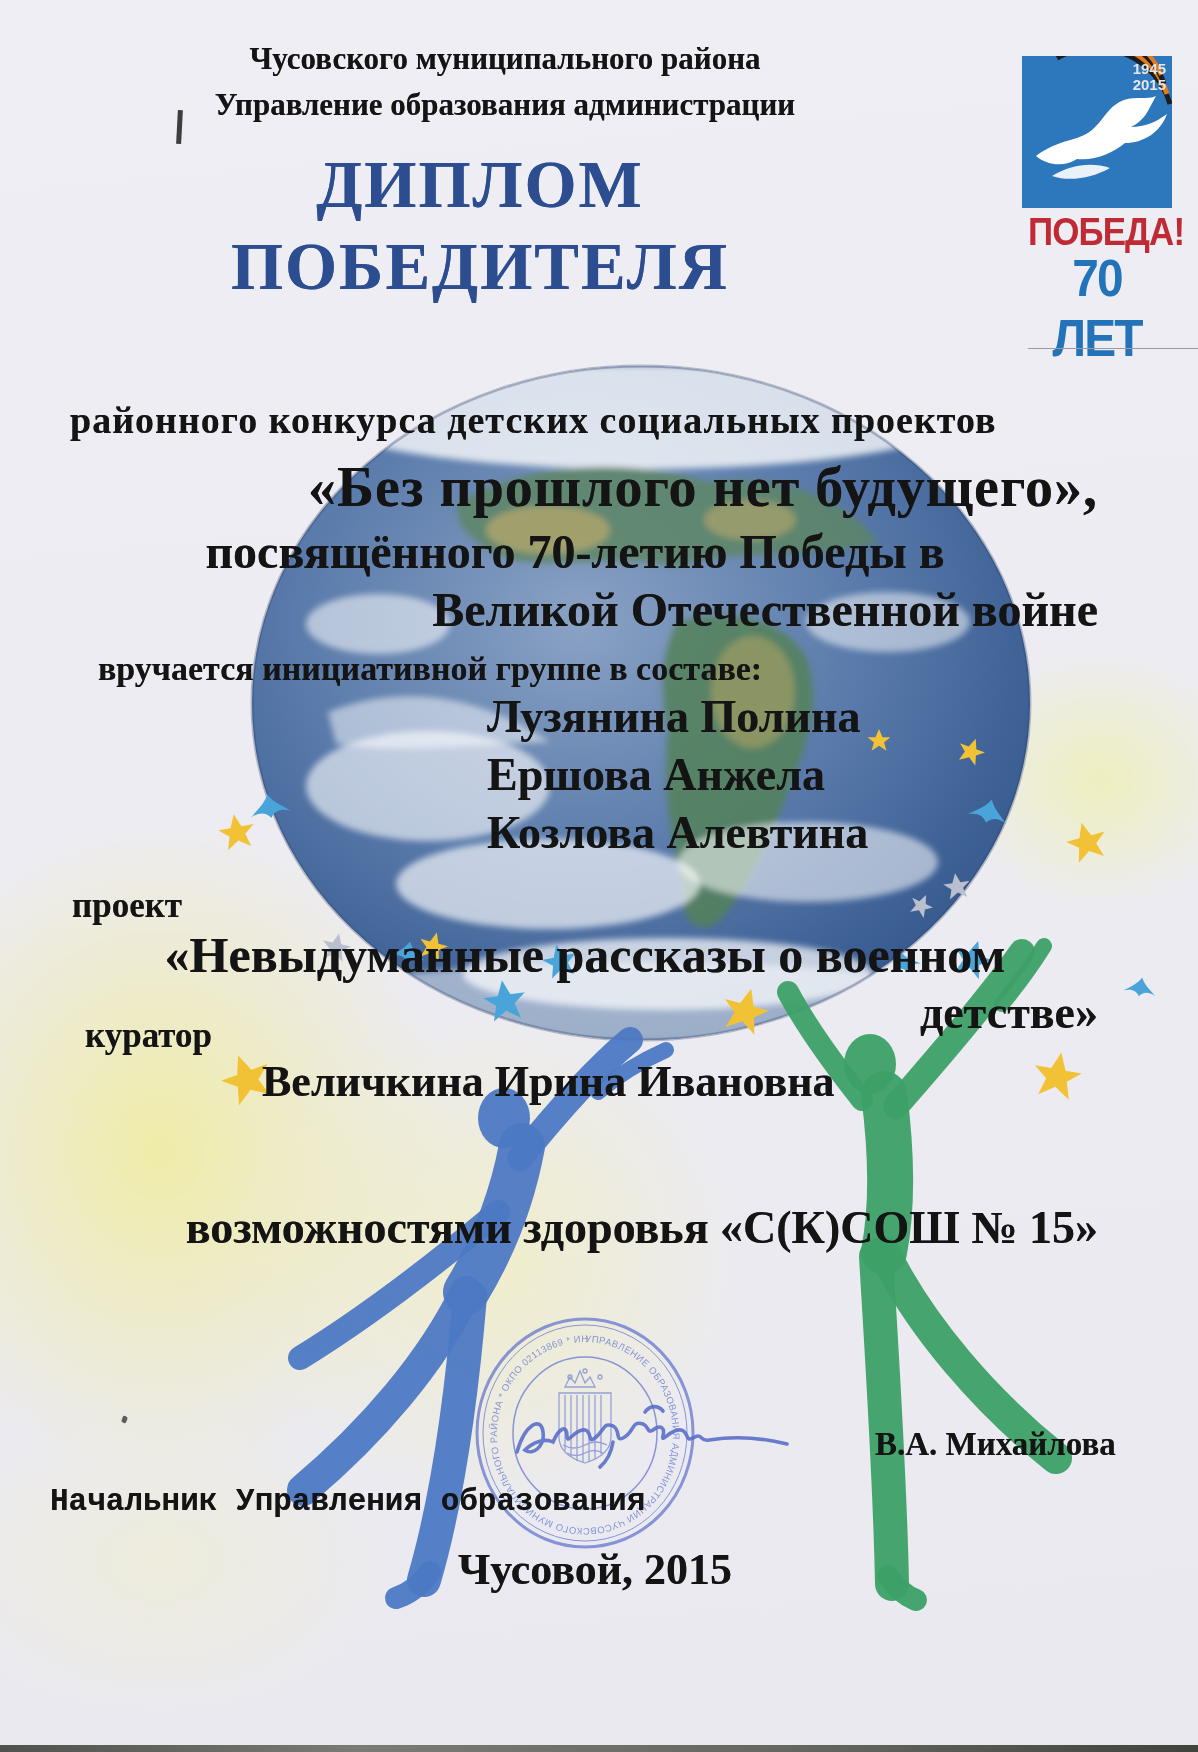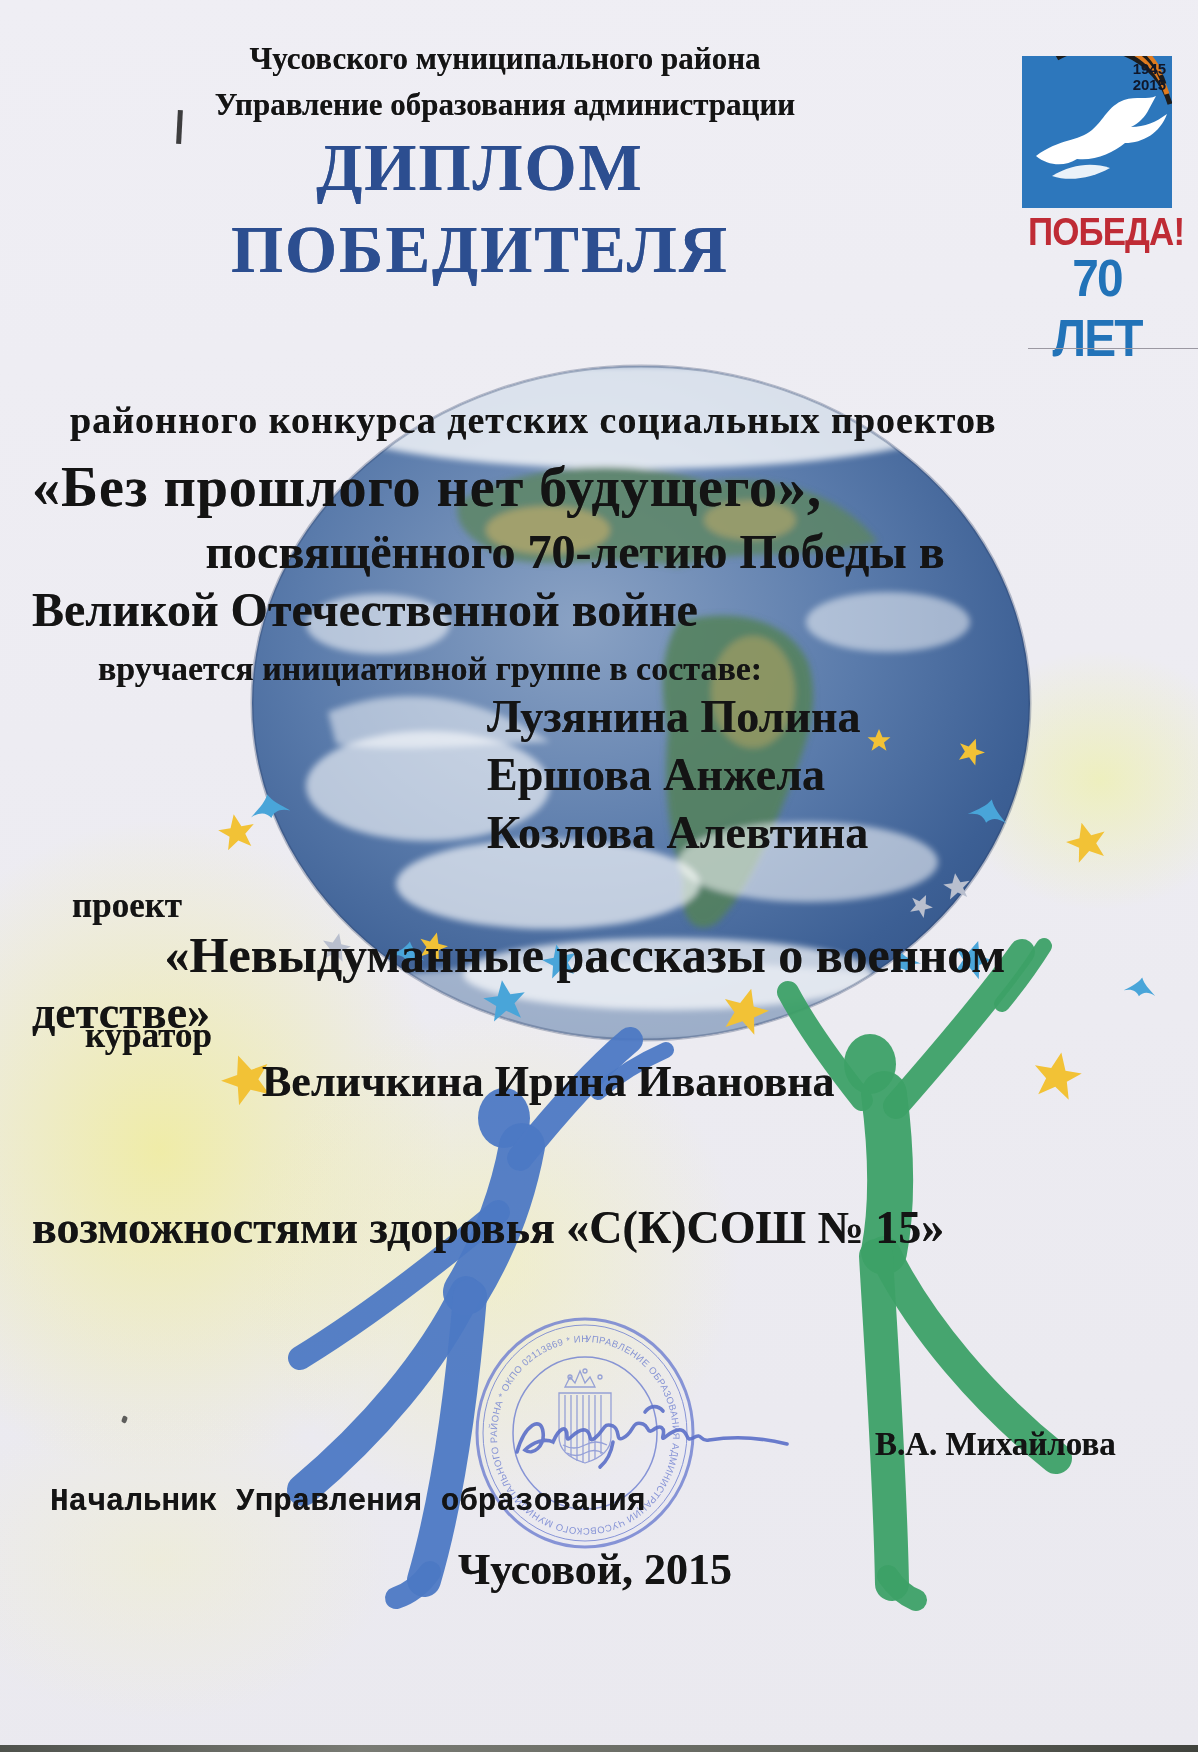--- a/index.html
+++ b/index.html
@@ -3,35 +3,35 @@
 <meta charset="utf-8">
 <style>
   html,body{margin:0;padding:0;background:#777;}
   #page{
     position:relative;width:1198px;height:1752px;overflow:hidden;
     background:linear-gradient(175deg,#efeef4 0%,#edecf2 40%,#eae9ef 100%);
     font-family:"Liberation Serif","DejaVu Serif",serif;color:#151515;
   }
   .abs{position:absolute;}
   .txt{position:absolute;font-weight:bold;color:#141414;text-shadow:0 0 .5px rgba(20,20,20,.6);white-space:nowrap;}
-  .ctr{left:0;width:1098px;text-align:left;margin-left:32px;}
+  .ctr{left:0;width:1098px;text-align:right;}
   
   .glow{position:absolute;pointer-events:none;}
   #glow1{left:-130px;top:820px;width:580px;height:660px;background:radial-gradient(closest-side,rgba(240,236,155,.85),rgba(240,236,155,0));}
   #glow2{left:950px;top:650px;width:300px;height:260px;background:radial-gradient(closest-side,rgba(238,240,178,.8),rgba(238,240,178,0));}
   #glow3{left:240px;top:1010px;width:500px;height:500px;background:radial-gradient(closest-side,rgba(243,240,170,.55),rgba(243,240,170,0));}
   #glow4{left:-70px;top:1400px;width:460px;height:320px;background:radial-gradient(closest-side,rgba(240,238,200,.5),rgba(240,238,200,0));}
   
   #issuer{left:70px;top:36px;width:870px;text-align:center;font-size:31px;line-height:1.48;}
-  #main-title{left:0;top:127px;width:960px;text-align:center;font-size:67px;line-height:1.22;
+  #main-title{left:0;top:144px;width:960px;text-align:center;font-size:67px;line-height:1.22;
     color:#2c4e90;letter-spacing:2px;text-shadow:0 0 .6px rgba(44,78,144,.8);}
   
   #vlogo{left:1022px;top:56px;width:150px;}
   #vsquare{position:relative;width:150px;height:152px;background:#2d77bc;overflow:hidden;}
-  #vyears{position:absolute;top:5px;right:6px;text-align:right;color:#0f172a;
+  #vyears{position:absolute;top:5px;right:6px;text-align:right;color:#e5e5e5;
     font-family:"Liberation Sans",sans-serif;font-weight:bold;font-size:15px;line-height:1.05;}
   .vword{font-family:"Liberation Sans",sans-serif;font-weight:bold;text-align:center;transform:scaleX(.92);transform-origin:center;}
   #vpobeda{margin-top:3px;font-size:38px;color:#bf2b35;letter-spacing:-1px;}
   #vlet{margin-top:-6px;font-size:52px;color:#2273b8;letter-spacing:-2px;}
   #logo-rule{left:1028px;top:348px;width:170px;height:1px;background:#9b98a2;}
   
   #contest-line{left:70px;top:398px;font-size:38px;letter-spacing:1px;}
   #contest-name{top:455px;font-size:56px;letter-spacing:1px;}
   #dedication1{left:0;width:1150px;text-align:center;top:524px;font-size:48px;}
   #dedication2{top:582px;font-size:48px;}

